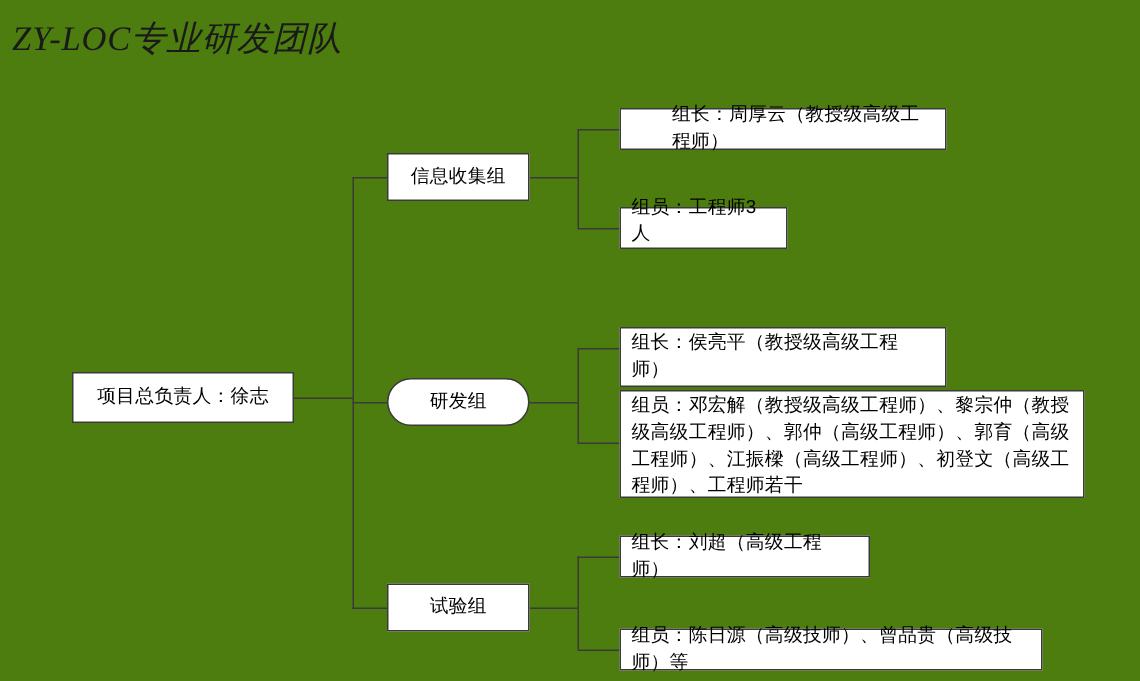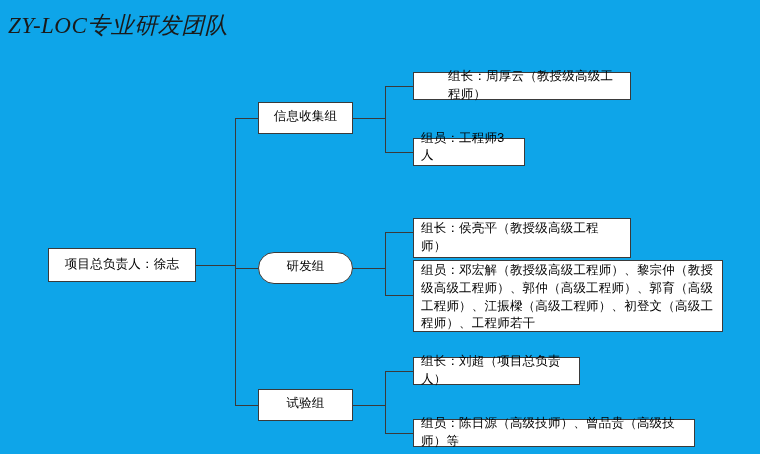--- a/index.html
+++ b/index.html
@@ -9,21 +9,21 @@
     background: #ffffff;
   }
   body {
     font-family: "Liberation Sans", "DejaVu Sans", sans-serif;
     color: #000000;
   }
   #canvas {
     position: relative;
     width: 760px;
     height: 454px;
-    background: #0ea5e9;
+    background: #4d7c0f;
     overflow: hidden;
   }
 
   
   .chart-title {
     position: absolute;
     left: 8px;
     top: 10px;
     font-family: "Liberation Serif", "DejaVu Serif", serif;
     font-style: italic;
@@ -59,21 +59,21 @@
     display: block;
     padding: 0 7px;
     width: 100%;
   }
   .node.center .txt {
     padding: 0 4px;
   }
 
   
   .root-node     { left: 48px;  top: 248px; width: 148px; height: 34px; }
-  .group-node    { left: 258px; width: 95px; height: 32px; font-family: Liberation Mono, monospace; }
+  .group-node    { left: 258px; width: 95px; height: 32px; }
   .group-info    { top: 102px; }
   .group-rd      { top: 252px; border-radius: 16px; }
   .group-test    { top: 389px; }
 
   .leaf-node     { left: 413px; }
   .leaf-a1       { top: 72px;  width: 218px; height: 28px; padding-left: 27px; }
   .leaf-a2       { top: 138px; width: 112px; height: 28px; align-items: flex-end; }
   .leaf-b1       { top: 218px; width: 218px; height: 40px; }
   .leaf-b2       { top: 260px; width: 310px; height: 72px; align-items: center; }
   .leaf-b2 .txt  { padding-top: 3px; }
@@ -146,20 +146,20 @@
 
   <div class="node left leaf-node leaf-b1">
     <span class="txt">组长：侯亮平（教授级高级工程师）</span>
   </div>
 
   <div class="node left leaf-node leaf-b2">
     <span class="txt">组员：邓宏解（教授级高级工程师）、黎宗仲（教授级高级工程师）、郭仲（高级工程师）、郭育（高级工程师）、江振樑（高级工程师）、初登文（高级工程师）、工程师若干</span>
   </div>
 
   <div class="node left leaf-node leaf-c1">
-    <span class="txt">组长：刘超（项目总负责人）</span>
+    <span class="txt">组长：刘超（高级工程师）</span>
   </div>
 
   <div class="node left leaf-node leaf-c2">
     <span class="txt">组员：陈日源（高级技师）、曾品贵（高级技师）等</span>
   </div>
 
 </div>
 
 </body></html>

